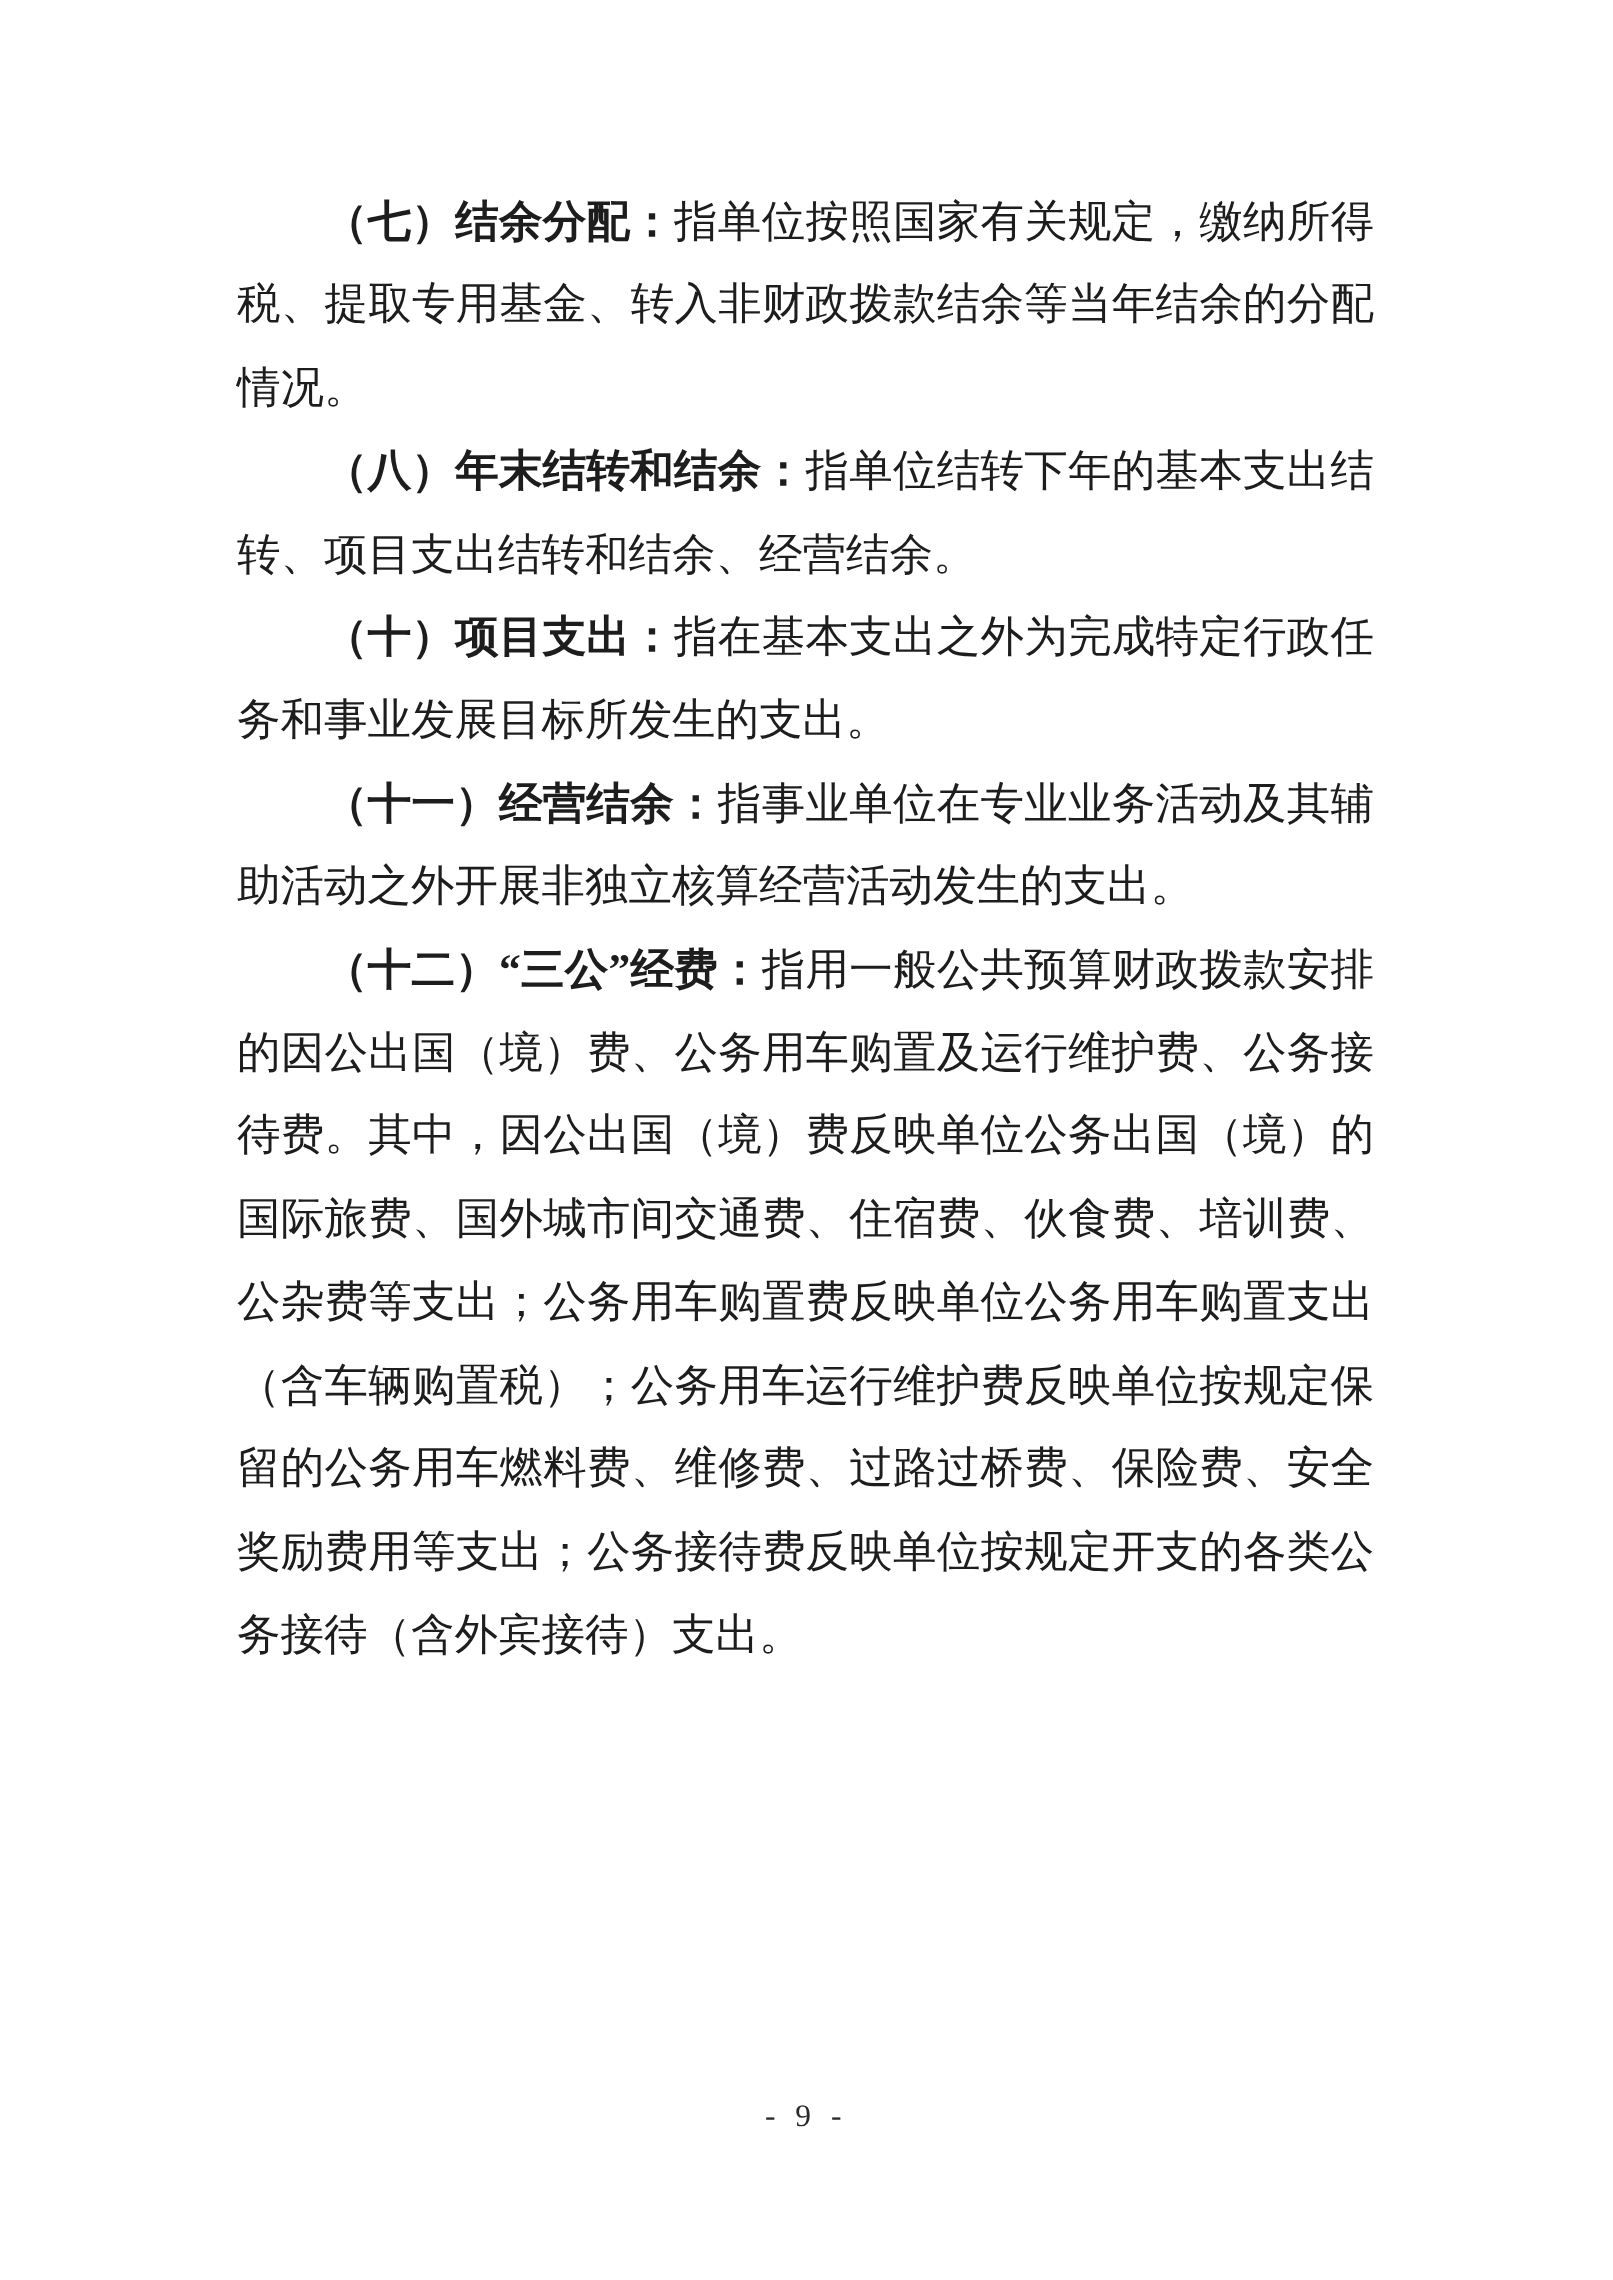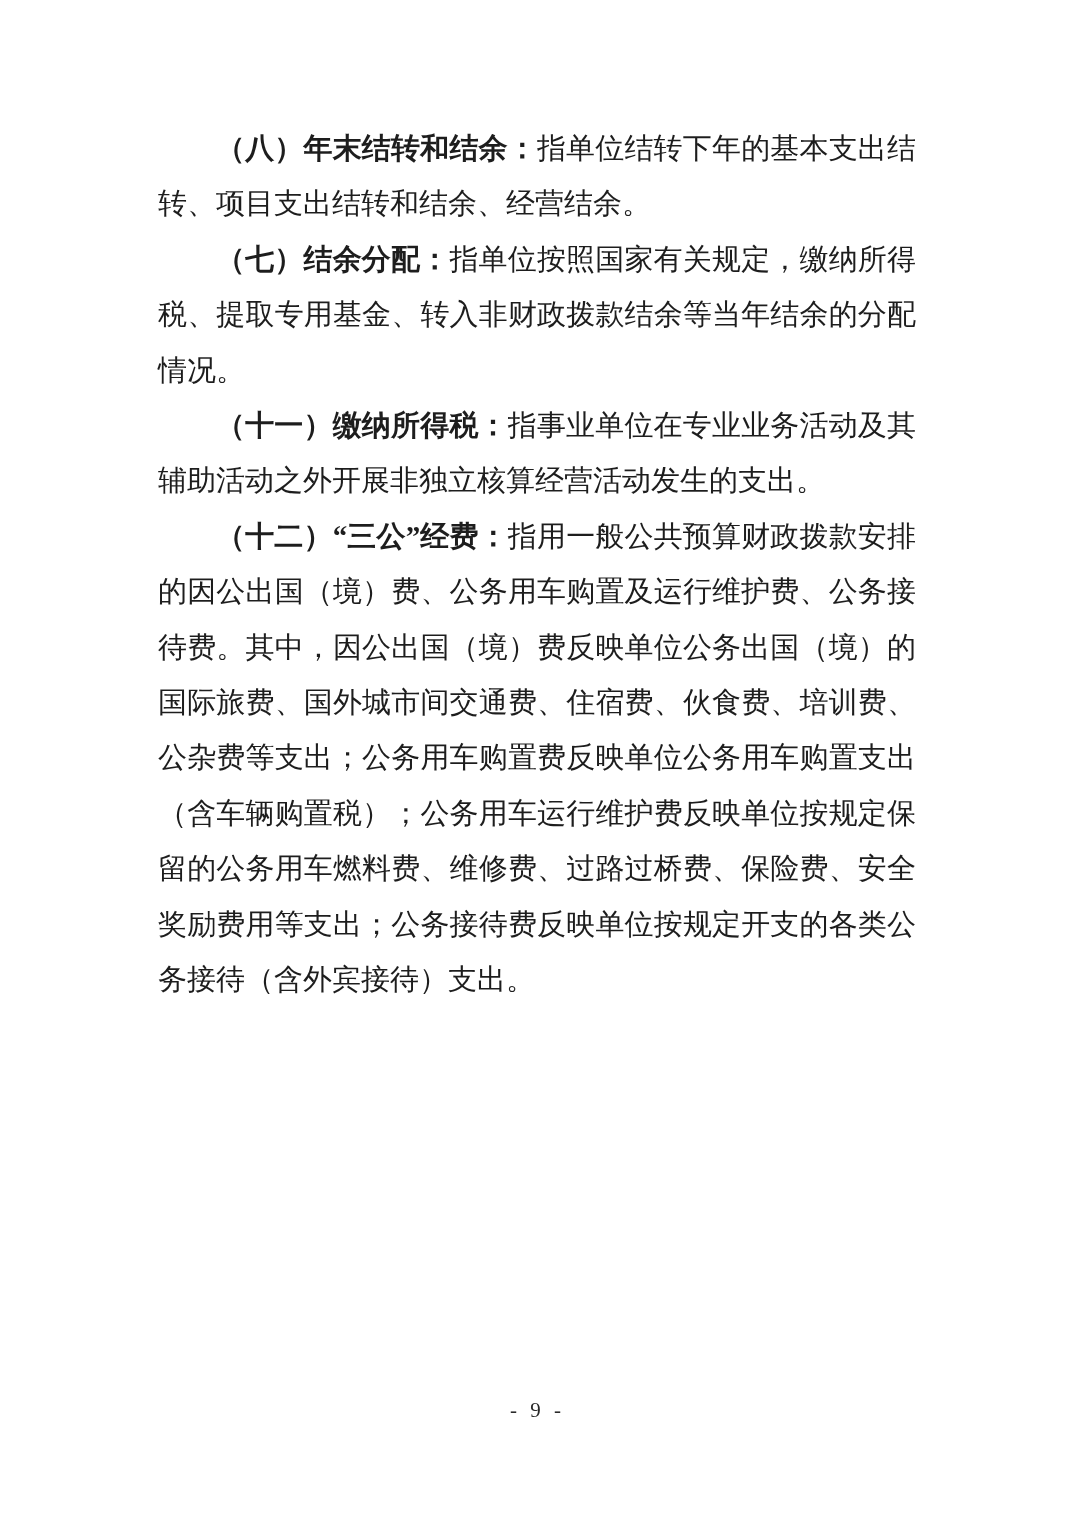--- a/index.html
+++ b/index.html
@@ -44,27 +44,28 @@
     letter-spacing: 4px;
     color: #2a2a2a;
   }
 </style>
 </head>
 <body>
 
 <div class="page">
   <main class="content">
 
+    <p class="para"><strong class="lead">（七）结余分配：</strong><span>指单位按照国家有关规定，缴纳所得税、提取专用基金、转入非财政拨款结余等当年结余的分配情况。</span></p>
+
     <p class="para"><strong class="lead">（八）年末结转和结余：</strong><span>指单位结转下年的基本支出结转、项目支出结转和结余、经营结余。</span></p>
 
-    <p class="para"><strong class="lead">（七）结余分配：</strong><span>指单位按照国家有关规定，缴纳所得税、提取专用基金、转入非财政拨款结余等当年结余的分配情况。</span></p>
 
+    <p class="para"><strong class="lead">（十）项目支出：</strong><span>指在基本支出之外为完成特定行政任务和事业发展目标所发生的支出。</span></p>
 
-
-    <p class="para"><strong class="lead">（十一）缴纳所得税：</strong><span>指事业单位在专业业务活动及其辅助活动之外开展非独立核算经营活动发生的支出。</span></p>
+    <p class="para"><strong class="lead">（十一）经营结余：</strong><span>指事业单位在专业业务活动及其辅助活动之外开展非独立核算经营活动发生的支出。</span></p>
 
     <p class="para"><strong class="lead">（十二）“三公”经费：</strong><span>指用一般公共预算财政拨款安排的因公出国（境）费、公务用车购置及运行维护费、公务接待费。其中，因公出国（境）费反映单位公务出国（境）的国际旅费、国外城市间交通费、住宿费、伙食费、培训费、公杂费等支出；公务用车购置费反映单位公务用车购置支出（含车辆购置税）；公务用车运行维护费反映单位按规定保留的公务用车燃料费、维修费、过路过桥费、保险费、安全奖励费用等支出；公务接待费反映单位按规定开支的各类公务接待（含外宾接待）支出。</span></p>
 
   </main>
 
   <footer class="page-footer">
     <span>- 9 -</span>
   </footer>
 </div>
 

